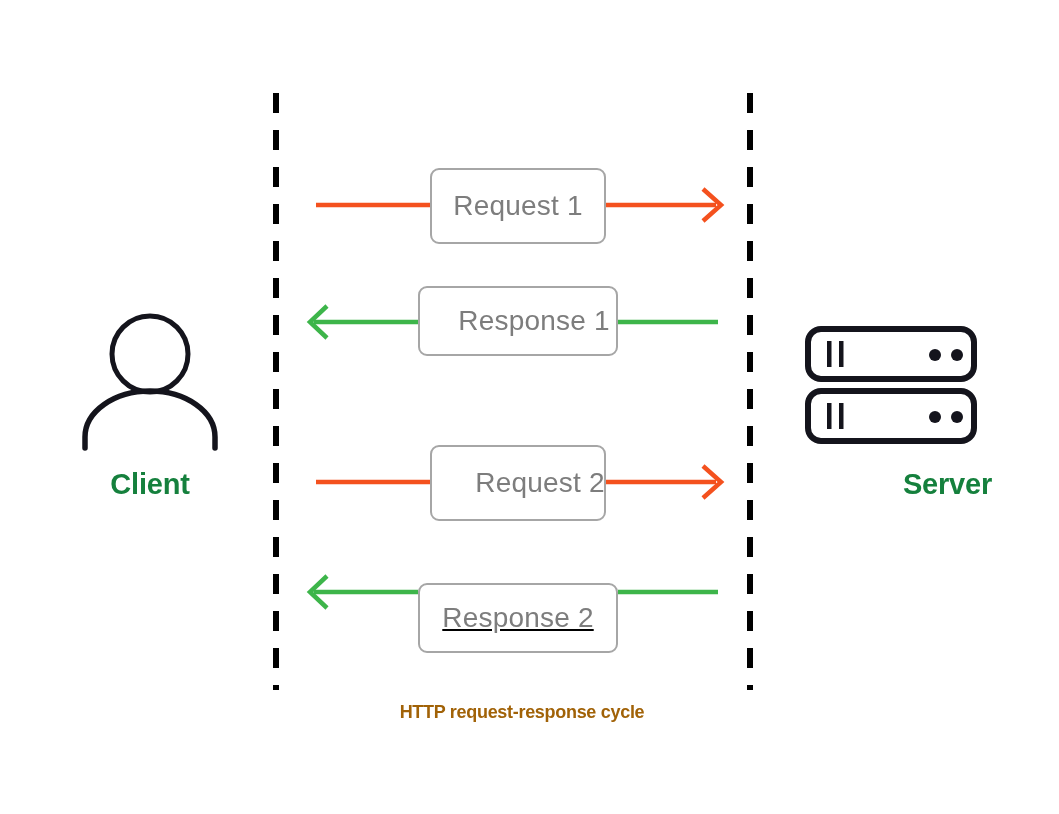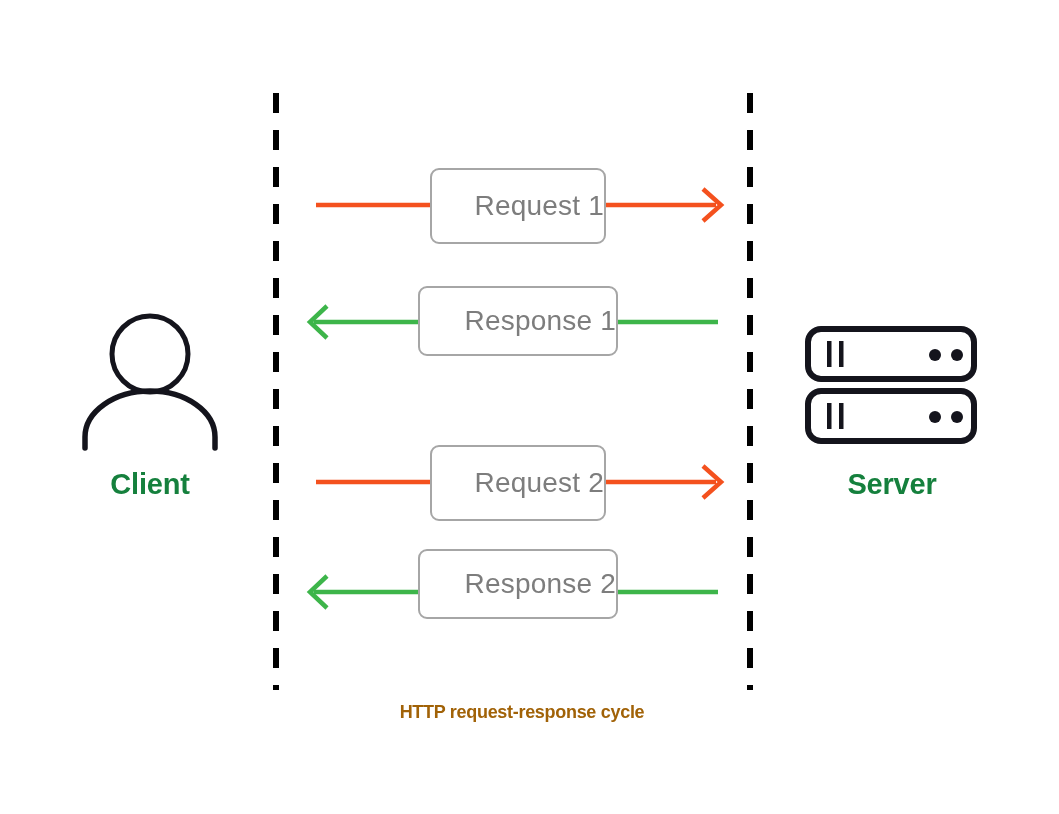--- a/index.html
+++ b/index.html
@@ -33,21 +33,21 @@
     position: absolute;
     text-align: center;
     font-family: "Liberation Sans", sans-serif;
     font-weight: bold;
     font-size: 29px;
     letter-spacing: -0.2px;
     color: #15803d;
     white-space: nowrap;
   }
   #client-label { left: 50px; top: 468px; width: 200px; }
-  #server-label { left: 792px; top: 468px; width: 200px; }
+  #server-label { left: 792px; top: 468px; width: 200px; text-align: right; }
 
   
   #cycle-caption {
     position: absolute;
     left: 272px;
     top: 702px;
     width: 500px;
     text-align: center;
     font-family: "Liberation Sans", sans-serif;
     font-weight: bold;
@@ -59,37 +59,37 @@
 
   
   .message-box {
     position: absolute;
     box-sizing: border-box;
     background: #ffffff;
     border: 2px solid #a6a6a6;
     border-radius: 9px;
     display: flex;
     align-items: center;
-    justify-content: flex-end;
+    justify-content: center;
   }
   .message-box .message-label {
     font-family: "Liberation Sans", sans-serif;
     font-weight: normal;
     font-size: 28px;
     color: #7d7d7d;
     letter-spacing: 0.2px;
     white-space: nowrap;
     line-height: 1;
   }
   .msg-request  { width: 176px; height: 76px; left: 430px; }
   .msg-response { width: 200px; height: 70px; left: 418px; }
   #msg-request-1  { top: 168px; }
   #msg-response-1 { top: 286px; padding-left: 32px; }
   #msg-request-2  { top: 445px; padding-left: 44px; }
-  #msg-response-2 { top: 549px; }
+  #msg-response-2 { top: 583px; text-decoration: underline; }
 </style>
 </head>
 <body>
 
 <div id="diagram-root">
 
   <svg id="diagram-svg" viewBox="0 0 1059 814" xmlns="http://www.w3.org/2000/svg">
 
     <g>
       <circle cx="150" cy="354" r="38" fill="none" stroke="#14141c" stroke-width="5"></circle>

